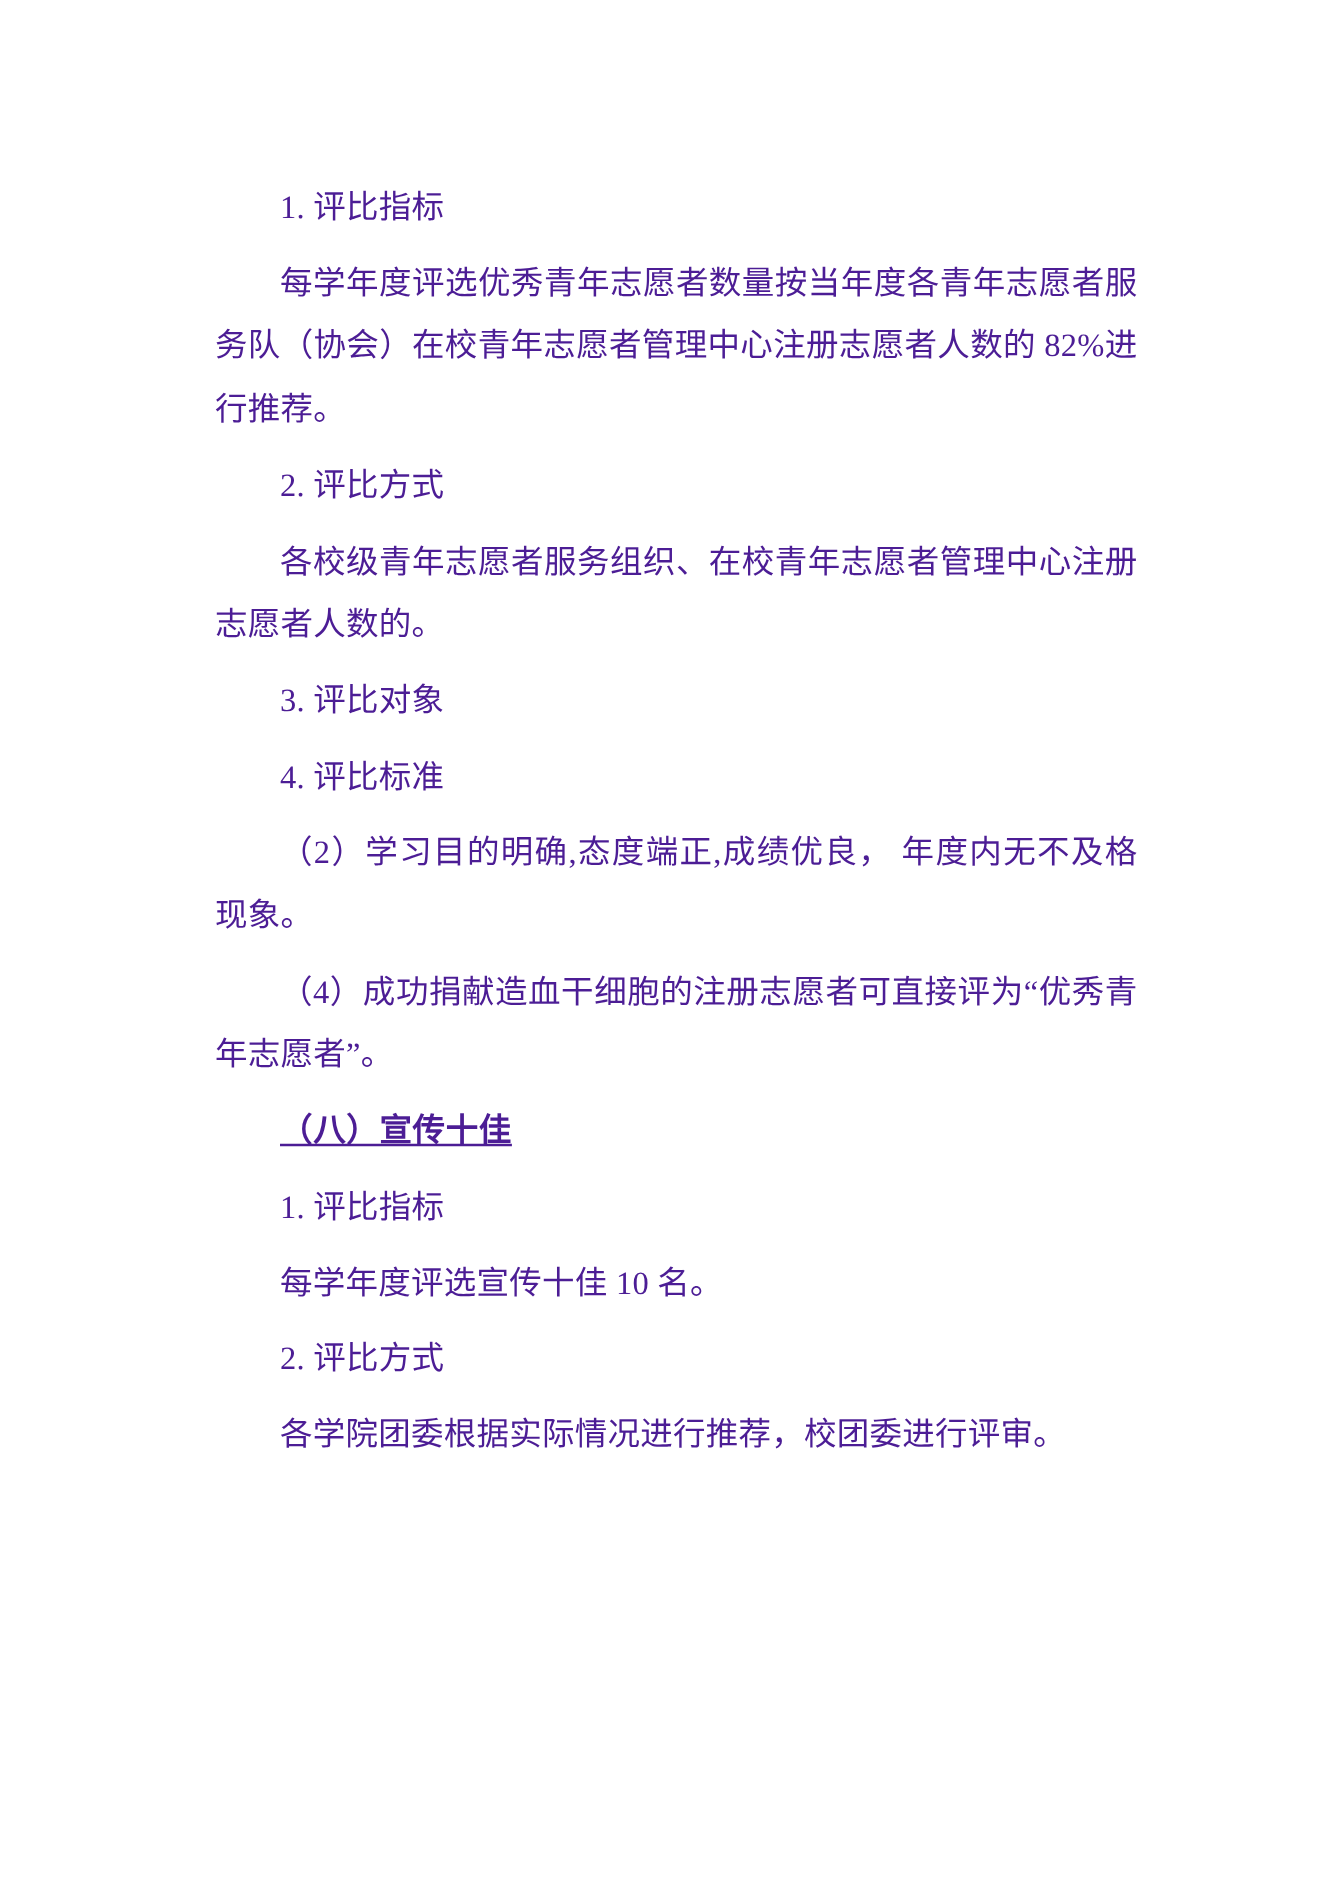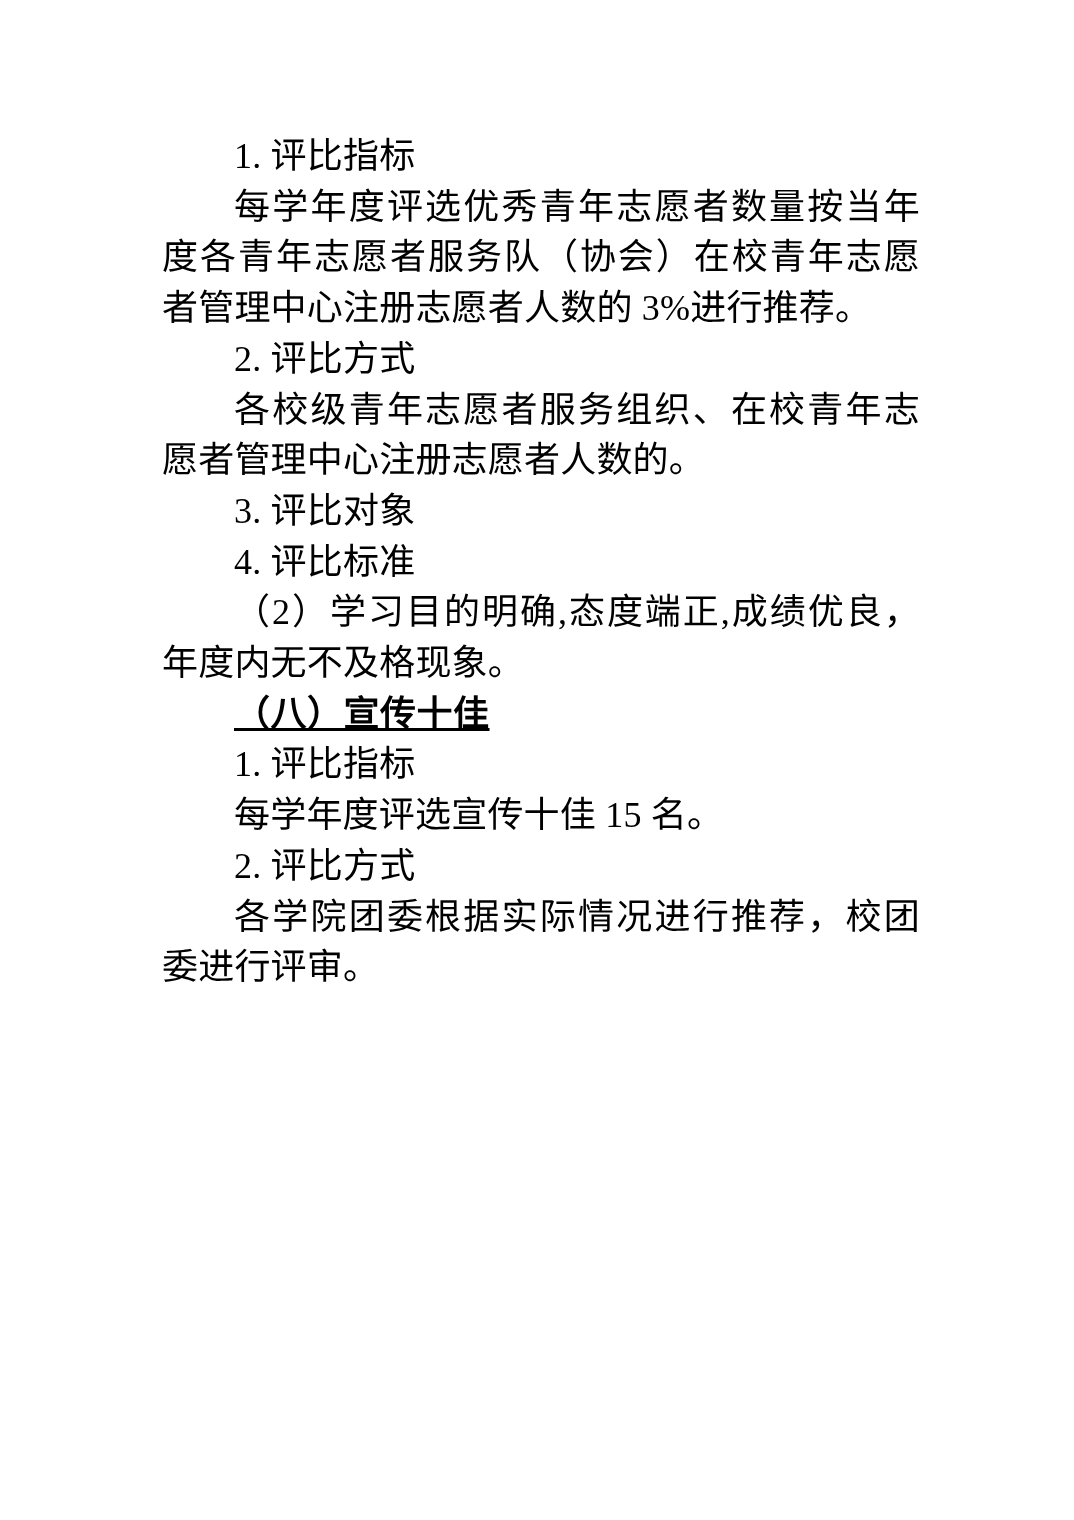--- a/index.html
+++ b/index.html
@@ -15,48 +15,49 @@
     overflow: hidden;
     font-family: "Liberation Serif", "DejaVu Serif", serif;
   }
   .content {
     position: absolute;
     left: 162px;
     top: 131px;
     width: 758px;
   }
   .content p {
-    margin: 0;
+    margin: 10px;
     padding: 0;
-    font-size: 36px;
+    font-size: 26px;
     line-height: 50.7px;
-    color: #000000;
+    color: #4c1d95;
     text-align: justify;
     text-justify: inter-ideograph;
     text-indent: 2em;
     word-break: break-all;
     letter-spacing: 0.2px;
   }
   .content p.bold-heading {
     font-weight: 700;
     letter-spacing: 0.5px;
     text-decoration: underline;
   }
 </style>
 </head>
 <body>
 
 <div class="page">
   <div class="content">
     <p>1. 评比指标</p>
-    <p>每学年度评选优秀青年志愿者数量按当年度各青年志愿者服务队（协会）在校青年志愿者管理中心注册志愿者人数的 3%进行推荐。</p>
+    <p>每学年度评选优秀青年志愿者数量按当年度各青年志愿者服务队（协会）在校青年志愿者管理中心注册志愿者人数的 82%进行推荐。</p>
     <p>2. 评比方式</p>
     <p>各校级青年志愿者服务组织、在校青年志愿者管理中心注册志愿者人数的。</p>
     <p>3. 评比对象</p>
     <p>4. 评比标准</p>
     <p>（2）学习目的明确,态度端正,成绩优良， 年度内无不及格现象。</p>
+    <p>（4）成功捐献造血干细胞的注册志愿者可直接评为“优秀青年志愿者”。</p>
     <p class="bold-heading">（八）宣传十佳</p>
     <p>1. 评比指标</p>
-    <p>每学年度评选宣传十佳 15 名。</p>
+    <p>每学年度评选宣传十佳 10 名。</p>
     <p>2. 评比方式</p>
     <p>各学院团委根据实际情况进行推荐，校团委进行评审。</p>
   </div>
 </div>
 
 </body></html>

